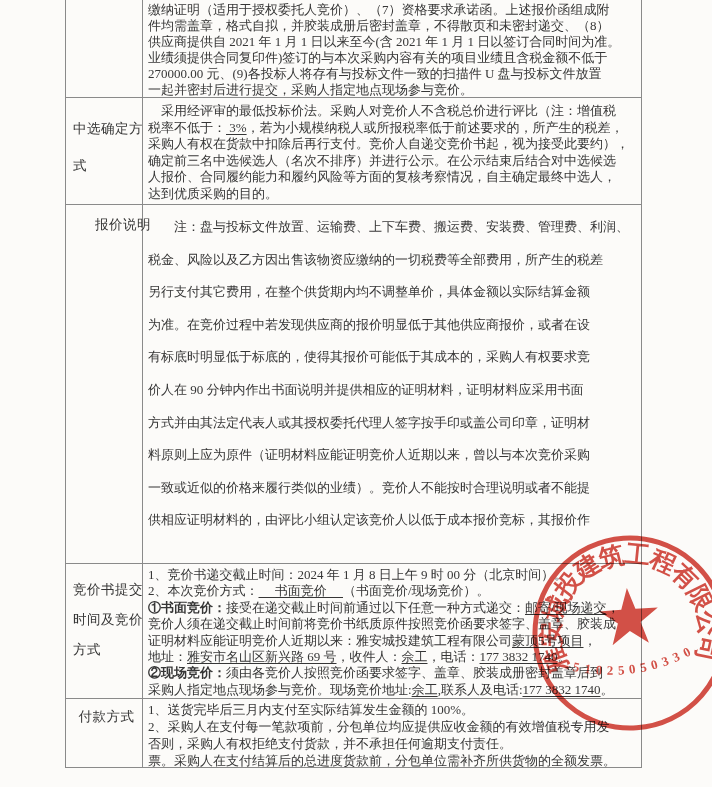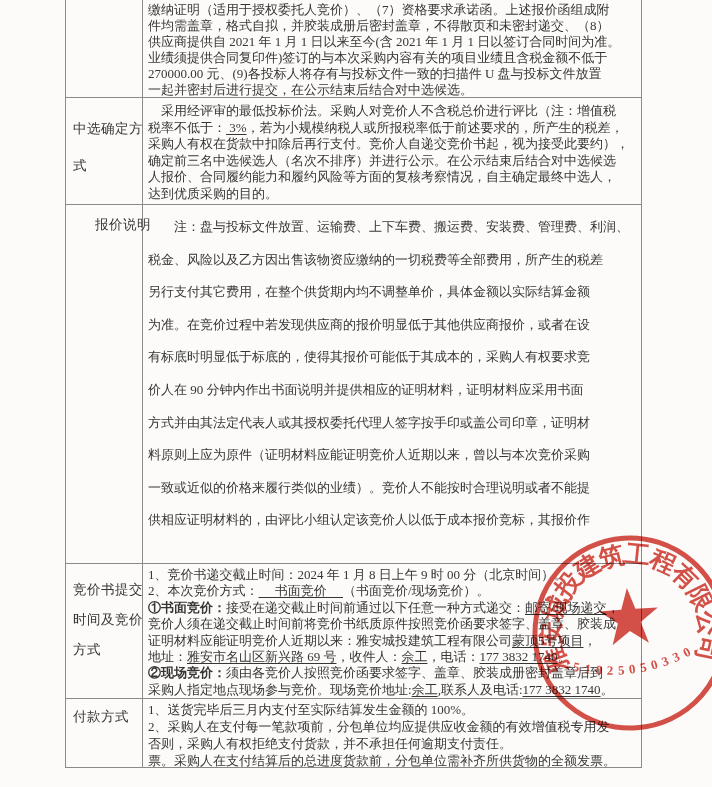--- a/index.html
+++ b/index.html
@@ -38,21 +38,21 @@
 <div class="page">
   <div class="doc-table">
       <div class="trow first" style="height: 97px;">
         <div class="tlabel" style="padding-top: 8px;"></div>
         <div class="tcontent" style="line-height: 16.1px; padding-top: 2px;">
           <div class="tline"><span>缴纳证明（适用于授权委托人竞价）、（7）资格要求承诺函。上述报价函组成附</span></div>
           <div class="tline"><span>件均需盖章，格式自拟，并胶装成册后密封盖章，不得散页和未密封递交、（8）</span></div>
           <div class="tline"><span>供应商提供自 2021 年 1 月 1 日以来至今(含 2021 年 1 月 1 日以签订合同时间为准。</span></div>
           <div class="tline"><span>业绩须提供合同复印件)签订的与本次采购内容有关的项目业绩且含税金额不低于</span></div>
           <div class="tline"><span>270000.00 元、(9)各投标人将存有与投标文件一致的扫描件 U 盘与投标文件放置</span></div>
-          <div class="tline"><span>一起并密封后进行提交，在公示结束后结合对中选候选。</span></div>
+          <div class="tline"><span>一起并密封后进行提交，采购人指定地点现场参与竞价。</span></div>
         </div>
       </div>
       <div class="trow" style="height: 107px;">
         <div class="tlabel" style="padding-top: 12px;">
           <div class="labline" style="line-height: 37px;">中选确定方</div>
           <div class="labline" style="line-height: 37px;">式</div>
         </div>
         <div class="tcontent" style="line-height: 16.6px; padding-top: 5px;">
           <div class="tline"><span>　采用经评审的最低投标价法。采购人对竞价人不含税总价进行评比（注：增值税</span></div>
           <div class="tline"><span>税率不低于：</span><span class="u"> 3%</span><span>，若为小规模纳税人或所报税率低于前述要求的，所产生的税差，</span></div>
@@ -91,21 +91,21 @@
           <div class="tline"><span class="b">①书面竞价：</span><span>接受在递交截止时间前通过以下任意一种方式递交：</span><span class="u">邮寄/现场递交</span><span>，</span></div>
           <div class="tline"><span>竞价人须在递交截止时间前将竞价书纸质原件按照竞价函要求签字、盖章、胶装成</span></div>
           <div class="tline"><span>证明材料应能证明竞价人近期以来：雅安城投建筑工程有限公司</span><span class="u">蒙顶5号项目</span><span>，</span></div>
           <div class="tline"><span>地址：</span><span class="u">雅安市名山区新兴路 69 号</span><span>，收件人：</span><span class="u">佘工</span><span>，电话：</span><span class="u">177 3832 1740</span><span>。</span></div>
           <div class="tline"><span class="b">②现场竞价：</span><span>须由各竞价人按照竞价函要求签字、盖章、胶装成册密封盖章后到</span></div>
           <div class="tline"><span>采购人指定地点现场参与竞价。现场竞价地址:</span><span class="u">佘工</span><span>,联系人及电话:</span><span class="u">177 3832 1740</span><span>。</span></div>
         </div>
       </div>
       <div class="trow" style="height: 69px;">
         <div class="tlabel" style="padding-top: 8px;">
-          <div class="labline" style="line-height: 20px;">付款方式</div>
+          <div class="labline" style="line-height: 20px; text-align: center;">付款方式</div>
         </div>
         <div class="tcontent" style="line-height: 17px; padding-top: 2px;">
           <div class="tline"><span>1、送货完毕后三月内支付至实际结算发生金额的 100%。</span></div>
           <div class="tline"><span>2、采购人在支付每一笔款项前，分包单位均应提供应收金额的有效增值税专用发</span></div>
           <div class="tline"><span>否则，采购人有权拒绝支付货款，并不承担任何逾期支付责任。</span></div>
           <div class="tline"><span>票。采购人在支付结算后的总进度货款前，分包单位需补齐所供货物的全额发票。</span></div>
         </div>
       </div>
     </div>
   <div class="seal">

